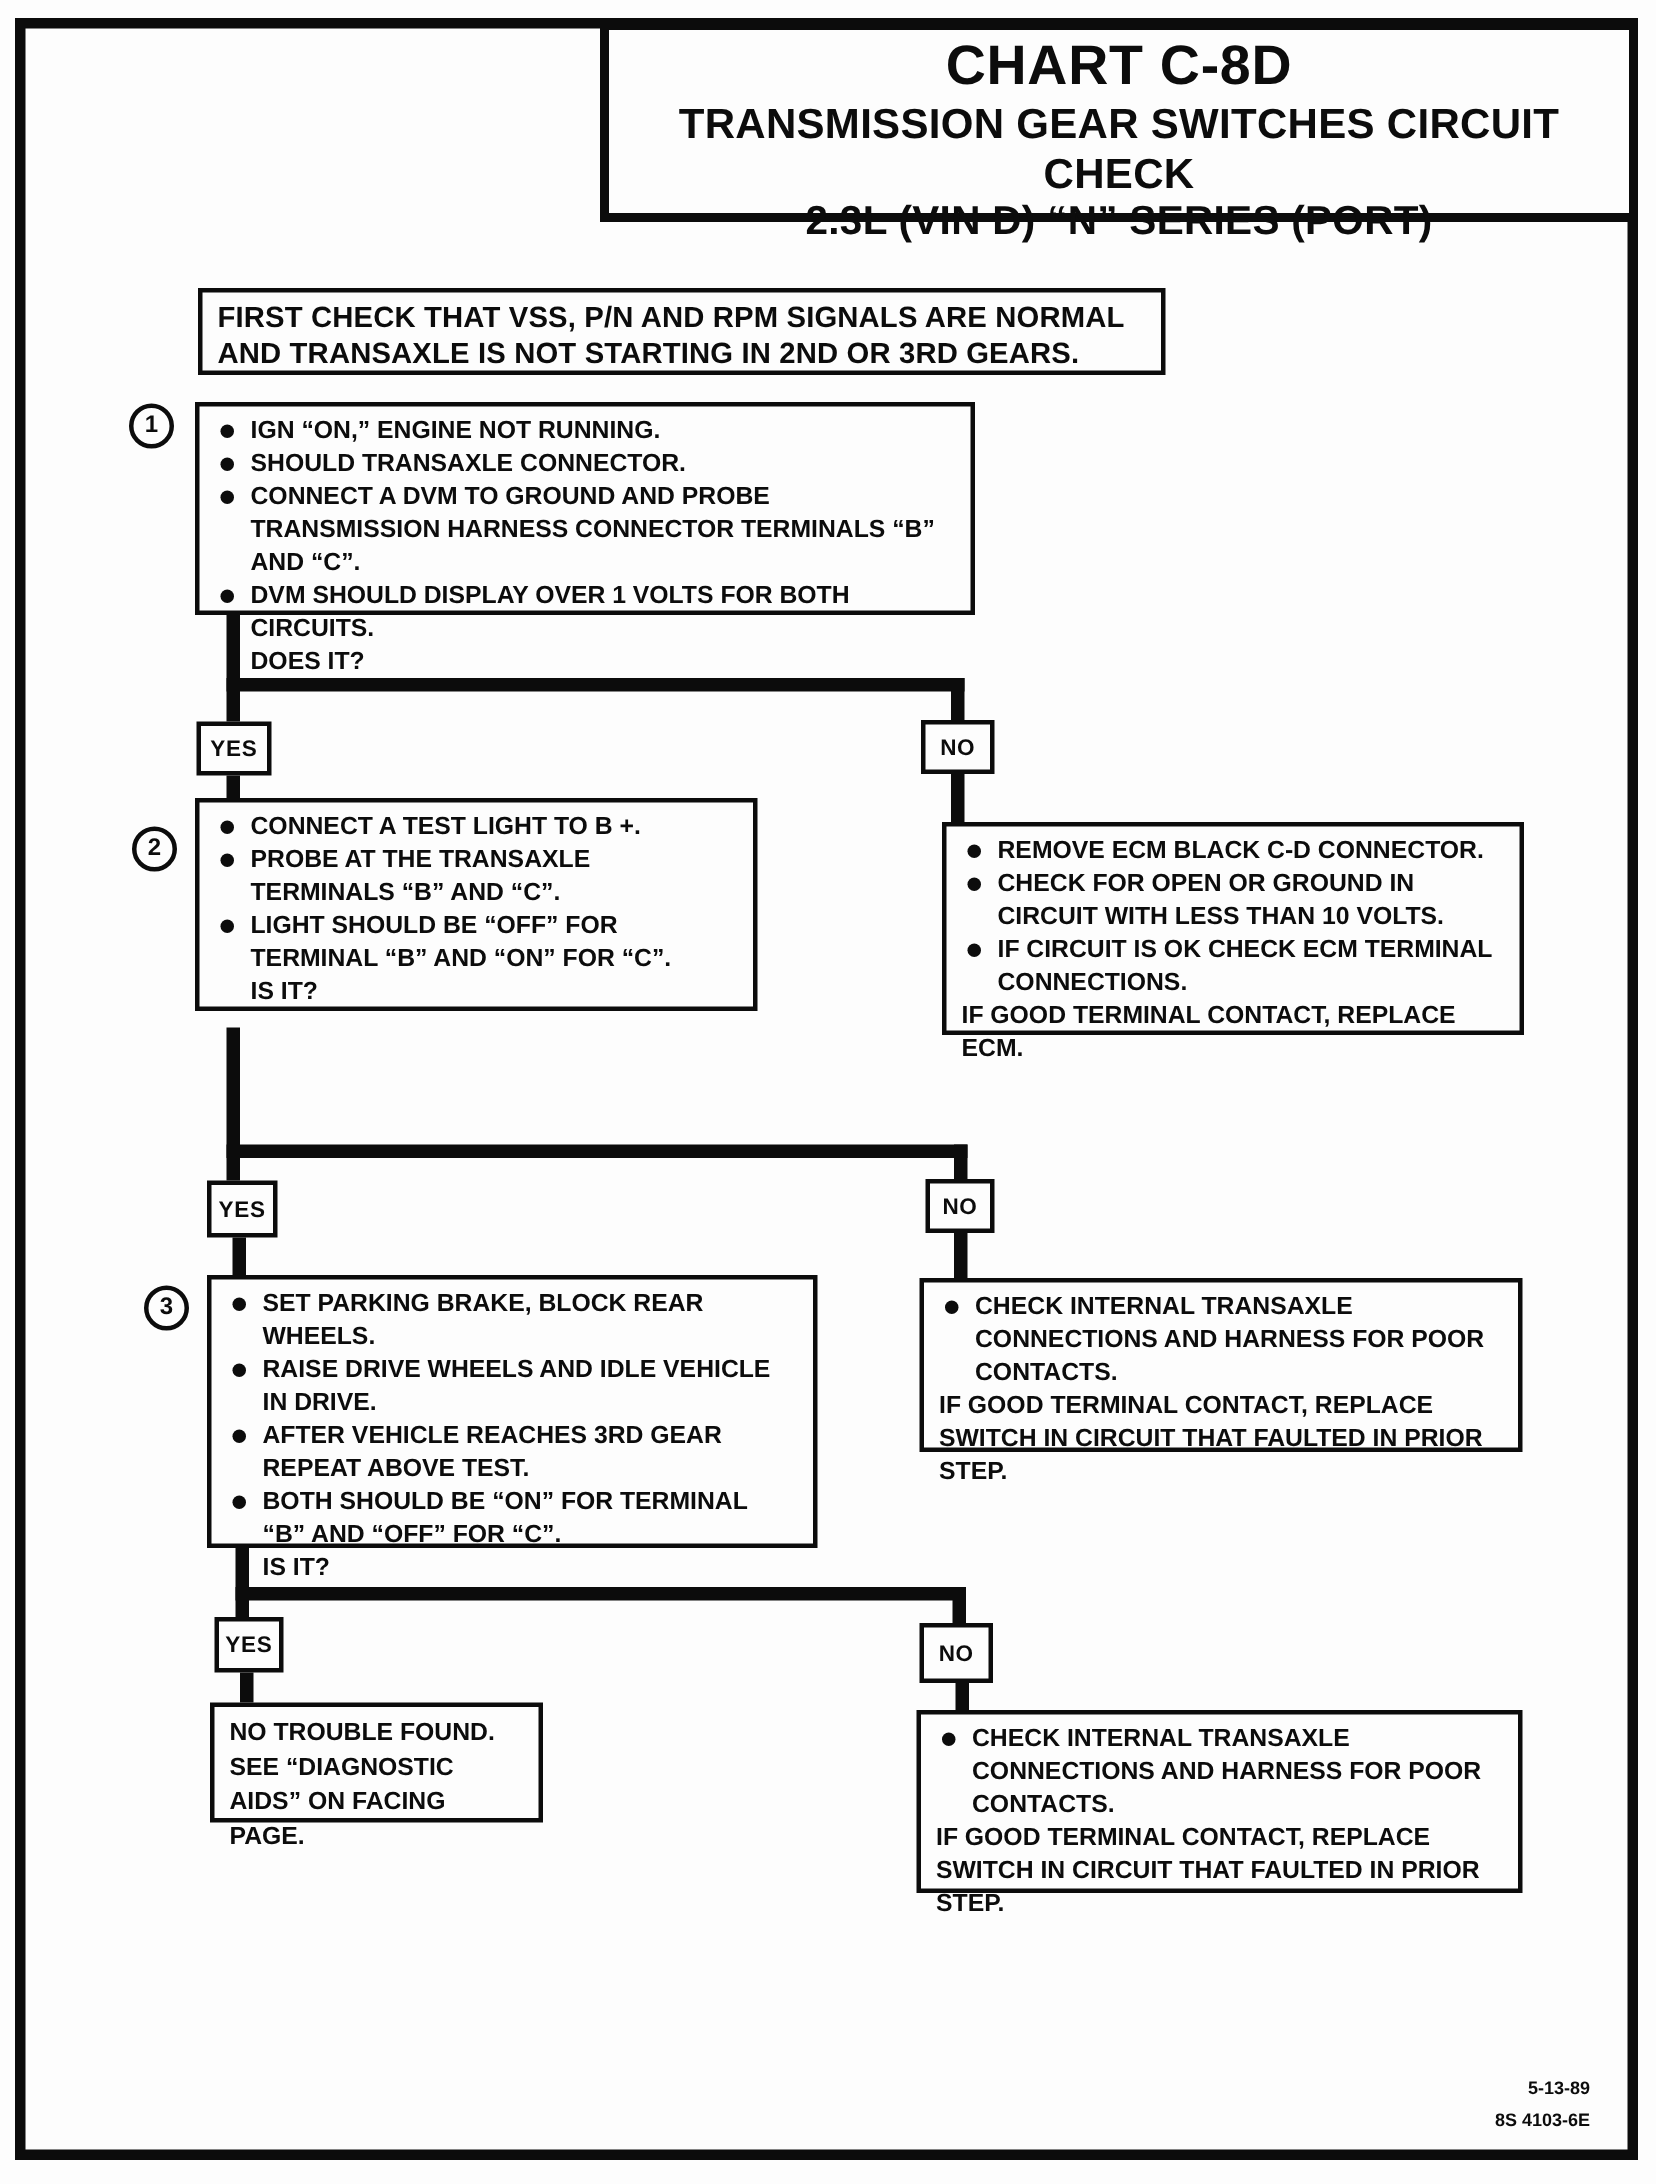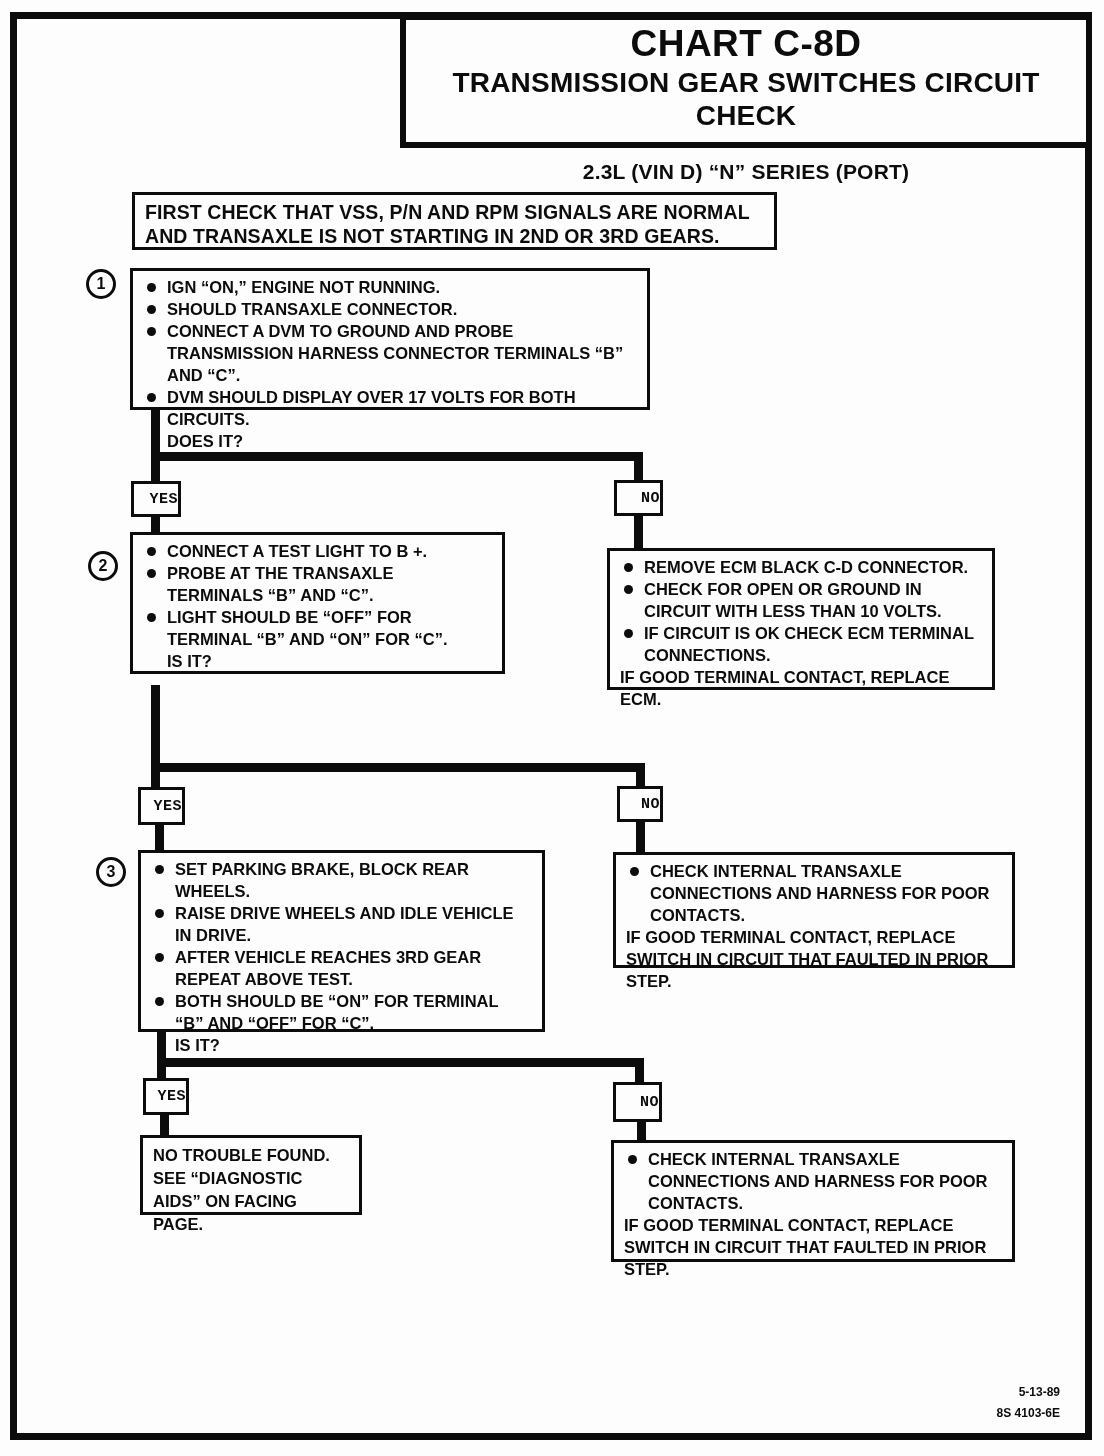--- a/index.html
+++ b/index.html
@@ -23,21 +23,21 @@
   .line { position: absolute; background: #0c0c0c; z-index: 1; }
   .box  { position: absolute; background: #fdfdfd; border: 3px solid #0c0c0c; z-index: 2; }
   .title-box {
     left: 400px; top: 14px; width: 692px; height: 134px;
     border-width: 6px; z-index: 3;
     display: flex; flex-direction: column; align-items: center; justify-content: flex-start;
     text-align: center; padding: 2px 6px;
   }
   .title-main { font-size: 37px; letter-spacing: 0.5px; line-height: 44px; }
   .title-sub1 { font-size: 28px; letter-spacing: 0.2px; line-height: 33px; }
-  .title-sub2 { font-size: 21px; letter-spacing: 0.2px; line-height: 31px; margin-top: 24px; }
+  .title-sub2 { font-size: 27px; letter-spacing: 0.2px; line-height: 31px; }
   .notice-box {
     left: 132px; top: 192px; width: 645px; height: 58px;
     padding: 5px 10px; font-size: 19.5px; line-height: 24px; letter-spacing: 0.1px;
   }
   .step-box { padding: 5px 12px 16px 10px; font-size: 16.5px; line-height: 22px; }
   .bullet-row { display: flex; }
   .dot {
     flex: 0 0 24px; width: 24px; position: relative; margin-top: 0;
   }
   .dot::after {
@@ -47,22 +47,22 @@
   .bt { flex: 1; white-space: pre-line; }
   .res-footer { white-space: pre-line; }
   .step-circle {
     position: absolute; width: 30px; height: 30px;
     border: 3px solid #0c0c0c; border-radius: 50%;
     display: flex; align-items: center; justify-content: center;
     font-size: 16px; background: #fdfdfd; z-index: 2;
   }
   .yn-box {
     position: absolute; background: #fdfdfd; border: 3px solid #0c0c0c; z-index: 2;
-    display: flex; align-items: center; justify-content: flex-end;
-    font-size: 15px; letter-spacing: 0.5px; font-family: Liberation Mono, monospace;
+    display: flex; align-items: center; justify-content: center;
+    font-size: 15px; letter-spacing: 0.5px;
   }
   .final-box { padding: 6px 10px; font-size: 16.5px; line-height: 23px; }
   .footer-note {
     position: absolute; left: 920px; top: 1382px; width: 140px;
     text-align: right; font-size: 12px; line-height: 21px; z-index: 2;
   }
 </style>
 </head>
 <body>
 
@@ -110,21 +110,21 @@
     <div class="bullet-row">
         <span class="dot"></span>
         <span class="bt">SHOULD TRANSAXLE CONNECTOR.</span>
       </div>
     <div class="bullet-row">
         <span class="dot"></span>
         <span class="bt">CONNECT A DVM TO GROUND AND PROBE TRANSMISSION HARNESS CONNECTOR TERMINALS “B” AND “C”.</span>
       </div>
     <div class="bullet-row">
         <span class="dot"></span>
-        <span class="bt">DVM SHOULD DISPLAY OVER 17 VOLTS FOR BOTH CIRCUITS.
+        <span class="bt">DVM SHOULD DISPLAY OVER 1 VOLTS FOR BOTH CIRCUITS.
 DOES IT?</span>
       </div>
   </div>
 
   <div class="yn-box" style="left:131px;top:481px;width:50px;height:36px;">
     <span>YES</span>
   </div>
   <div class="yn-box" style="left:614px;top:480px;width:49px;height:36px;">
     <span>NO</span>
   </div>
@@ -141,21 +141,21 @@
         <span class="dot"></span>
         <span class="bt">PROBE AT THE TRANSAXLE TERMINALS “B” AND “C”.</span>
       </div>
     <div class="bullet-row">
         <span class="dot"></span>
         <span class="bt">LIGHT SHOULD BE “OFF”  FOR TERMINAL “B” AND  “ON” FOR “C”.
 IS IT?</span>
       </div>
   </div>
 
-  <div class="box step-box" style="left:607px;top:548px;width:388px;height:142px;">
+  <div class="box step-box" style="left:628px;top:548px;width:388px;height:142px;">
     <div class="bullet-row">
         <span class="dot"></span>
         <span class="bt">REMOVE ECM BLACK C-D CONNECTOR.</span>
       </div>
     <div class="bullet-row">
         <span class="dot"></span>
         <span class="bt">CHECK FOR OPEN OR GROUND IN CIRCUIT WITH LESS THAN 10 VOLTS.</span>
       </div>
     <div class="bullet-row">
         <span class="dot"></span>

